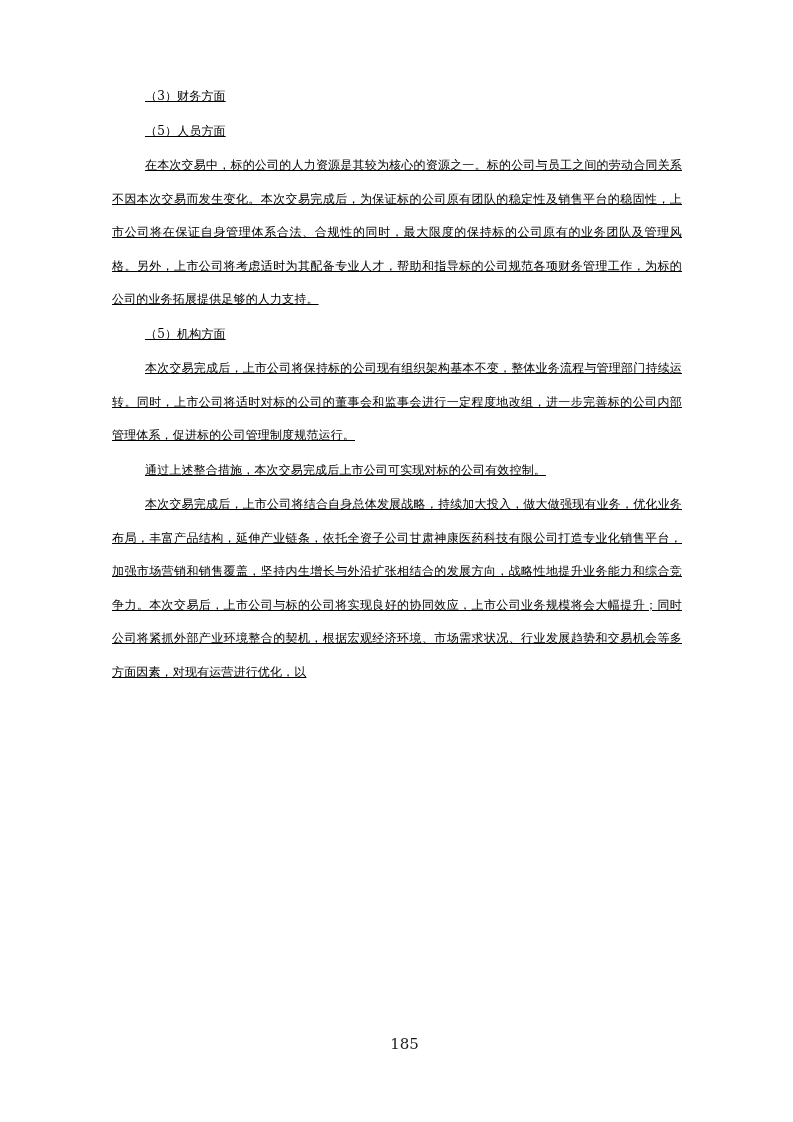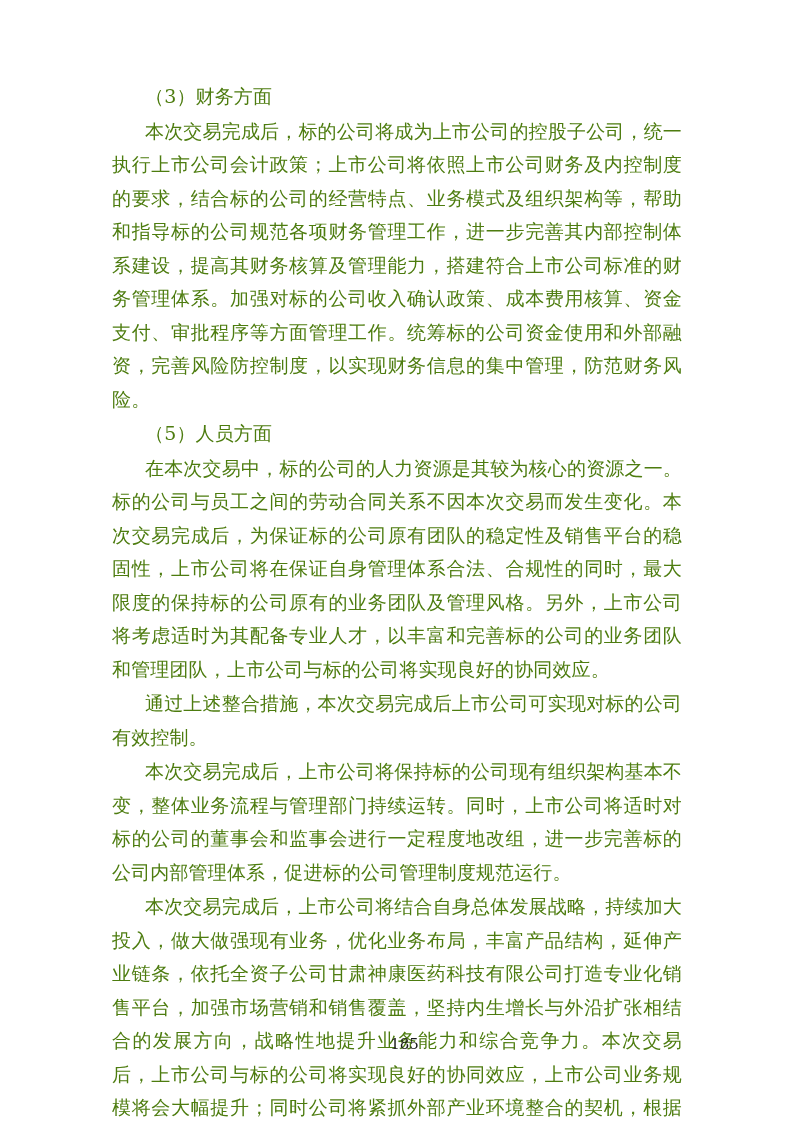--- a/index.html
+++ b/index.html
@@ -19,26 +19,27 @@
     overflow: hidden;
   }
   .content {
     position: absolute;
     left: 112px;
     top: 80px;
     width: 570px;
   }
   p {
     margin: 0 0 1px 0;
-    font-size: 19px;
+    font-size: 12px;
     line-height: 33.5px;
-    color: #4d7c0f;
+    color: #000000;
     text-align: justify;
     text-justify: inter-ideograph;
     letter-spacing: 0.15px;
+    text-decoration: underline;
   }
   p.indent {
     text-indent: 33px;
   }
   p.heading {
     text-indent: 33px;
   }
   .page-number {
     position: absolute;
     left: 16px;
@@ -49,21 +50,21 @@
     color: #1a1a1a;
     font-family: "DejaVu Serif", "Liberation Serif", serif;
   }
 </style>
 </head>
 <body>
 
 <div class="page">
   <div class="content">
     <p class="heading">（3）财务方面</p>
-    <p class="indent">本次交易完成后，标的公司将成为上市公司的控股子公司，统一执行上市公司会计政策；上市公司将依照上市公司财务及内控制度的要求，结合标的公司的经营特点、业务模式及组织架构等，帮助和指导标的公司规范各项财务管理工作，进一步完善其内部控制体系建设，提高其财务核算及管理能力，搭建符合上市公司标准的财务管理体系。加强对标的公司收入确认政策、成本费用核算、资金支付、审批程序等方面管理工作。统筹标的公司资金使用和外部融资，完善风险防控制度，以实现财务信息的集中管理，防范财务风险。</p>
     <p class="heading">（5）人员方面</p>
-    <p class="indent">在本次交易中，标的公司的人力资源是其较为核心的资源之一。标的公司与员工之间的劳动合同关系不因本次交易而发生变化。本次交易完成后，为保证标的公司原有团队的稳定性及销售平台的稳固性，上市公司将在保证自身管理体系合法、合规性的同时，最大限度的保持标的公司原有的业务团队及管理风格。另外，上市公司将考虑适时为其配备专业人才，以丰富和完善标的公司的业务团队和管理团队，上市公司与标的公司将实现良好的协同效应。</p>
+    <p class="indent">在本次交易中，标的公司的人力资源是其较为核心的资源之一。标的公司与员工之间的劳动合同关系不因本次交易而发生变化。本次交易完成后，为保证标的公司原有团队的稳定性及销售平台的稳固性，上市公司将在保证自身管理体系合法、合规性的同时，最大限度的保持标的公司原有的业务团队及管理风格。另外，上市公司将考虑适时为其配备专业人才，帮助和指导标的公司规范各项财务管理工作，为标的公司的业务拓展提供足够的人力支持。</p>
+    <p class="heading">（5）机构方面</p>
+    <p class="indent">本次交易完成后，上市公司将保持标的公司现有组织架构基本不变，整体业务流程与管理部门持续运转。同时，上市公司将适时对标的公司的董事会和监事会进行一定程度地改组，进一步完善标的公司内部管理体系，促进标的公司管理制度规范运行。</p>
     <p class="indent">通过上述整合措施，本次交易完成后上市公司可实现对标的公司有效控制。</p>
-    <p class="indent">本次交易完成后，上市公司将保持标的公司现有组织架构基本不变，整体业务流程与管理部门持续运转。同时，上市公司将适时对标的公司的董事会和监事会进行一定程度地改组，进一步完善标的公司内部管理体系，促进标的公司管理制度规范运行。</p>
     <p class="indent">本次交易完成后，上市公司将结合自身总体发展战略，持续加大投入，做大做强现有业务，优化业务布局，丰富产品结构，延伸产业链条，依托全资子公司甘肃神康医药科技有限公司打造专业化销售平台，加强市场营销和销售覆盖，坚持内生增长与外沿扩张相结合的发展方向，战略性地提升业务能力和综合竞争力。本次交易后，上市公司与标的公司将实现良好的协同效应，上市公司业务规模将会大幅提升；同时公司将紧抓外部产业环境整合的契机，根据宏观经济环境、市场需求状况、行业发展趋势和交易机会等多方面因素，对现有运营进行优化，以</p>
   </div>
   <div class="page-number">185</div>
 </div>
 
 </body></html>

